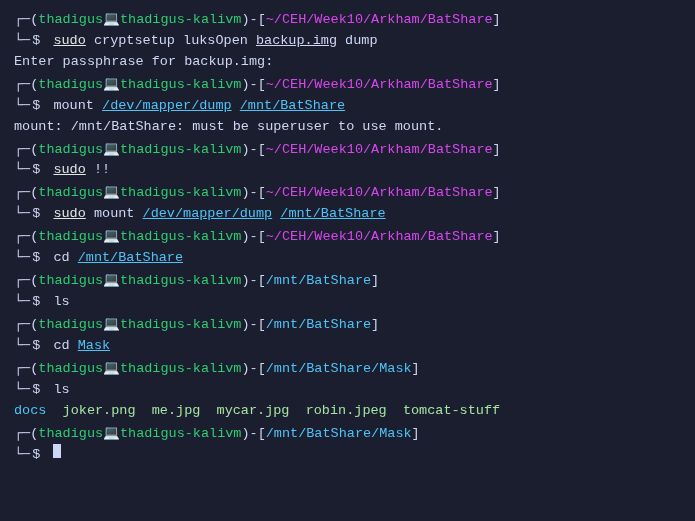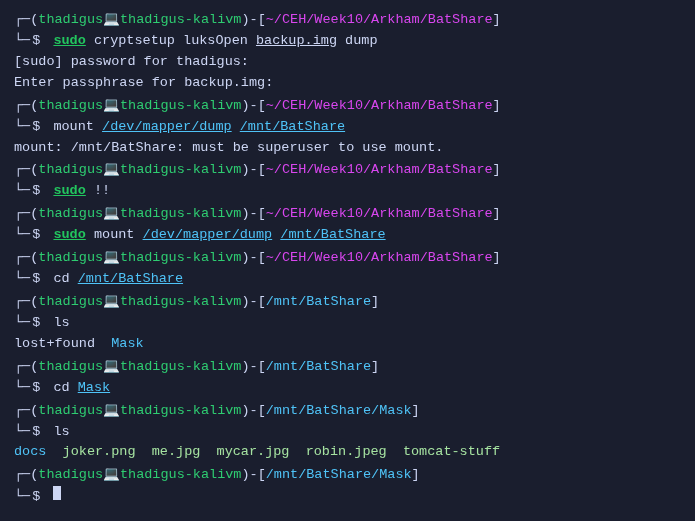--- a/index.html
+++ b/index.html
@@ -16,21 +16,21 @@
     .prompt-line {
       display: flex;
       align-items: baseline;
       flex-wrap: wrap;
     }
     .dash { color: #cdd6f4; }
     .bracket-open, .bracket-close { color: #cdd6f4; }
     .separator { color: #cdd6f4; }
     .dollar { color: #cdd6f4; margin-left: 2px; }
     .cmd { color: #cdd6f4; margin-left: 5px; }
-    .cmd-sudo { color: #22c55e; text-decoration: underline; font-weight: bold; }
+    .cmd-sudo { color: #e5e5e5; text-decoration: underline; }
     .cmd-arg-underline { text-decoration: underline; }
     .output { color: #cdd6f4; }
     .output-error { color: #cdd6f4; }
     .block { margin-bottom: 2px; }
     .line { display: block; }
     .cursor {
       display: inline-block;
       width: 8px;
       height: 14px;
       background: #cdd6f4;
@@ -65,21 +65,20 @@
         <span class="bracket-close">)</span>
         <span class="separator">-[</span>
         <span class="tilde">~/CEH/Week10/Arkham/BatShare</span>
         <span class="separator">]</span>
     </div>
     <div class="prompt-line">
       <span class="dash">└─</span>
         <span class="dollar">$</span>
       <span class="cmd">&nbsp;<span class="cmd-sudo">sudo</span> cryptsetup luksOpen <span class="cmd-arg-underline">backup.img</span> dump</span>
     </div>
-    <div class="line output">[sudo] password for thadigus:</div>
     <div class="line output">Enter passphrase for backup.img:</div>
   </div>
 
   <div class="block">
     <div class="prompt-line">
       <span class="dash">┌─</span>
         <span class="bracket-open">(</span>
         <span class="green">thadigus💻thadigus-kalivm</span>
         <span class="bracket-close">)</span>
         <span class="separator">-[</span>
@@ -153,21 +152,20 @@
         <span class="bracket-close">)</span>
         <span class="separator">-[</span>
         <span class="cyan">/mnt/BatShare</span>
         <span class="separator">]</span>
     </div>
     <div class="prompt-line">
       <span class="dash">└─</span>
         <span class="dollar">$</span>
       <span class="cmd">&nbsp;ls</span>
     </div>
-    <div class="line output"><span class="lostfound">lost+found</span>&nbsp;&nbsp;<span class="mask">Mask</span></div>
   </div>
 
   <div class="block">
     <div class="prompt-line">
       <span class="dash">┌─</span>
         <span class="bracket-open">(</span>
         <span class="green">thadigus💻thadigus-kalivm</span>
         <span class="bracket-close">)</span>
         <span class="separator">-[</span>
         <span class="cyan">/mnt/BatShare</span>

